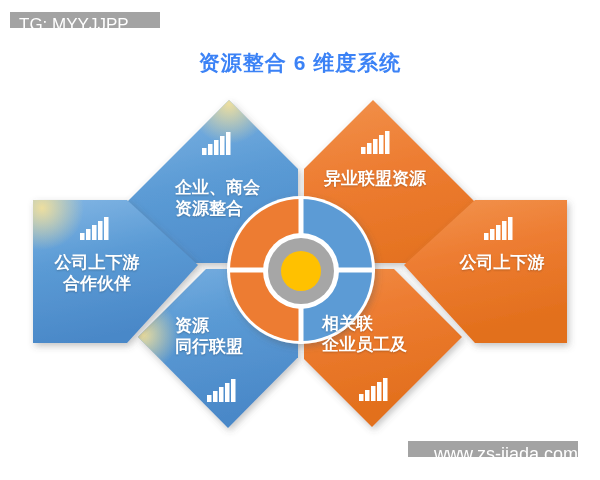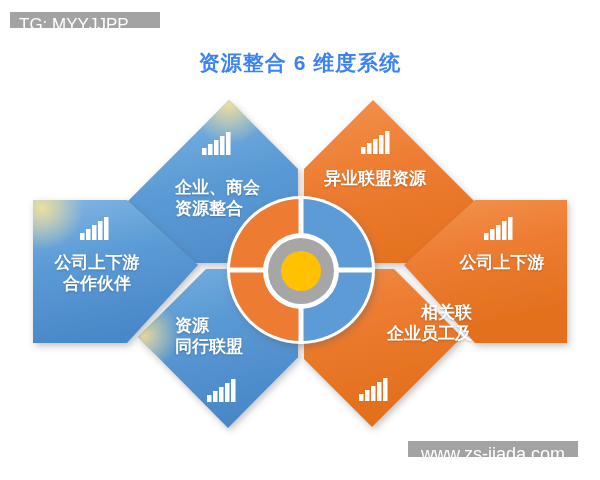--- a/index.html
+++ b/index.html
@@ -2,31 +2,31 @@
 <html style="--blue: #5B9BD5; --orange: #ED7C31; --gray: #A6A6A6; --yellow: #FFC103; --badge_gray: #A3A3A3;"><head>
 <meta charset="utf-8">
 <style>
   html,body{margin:0;padding:0;}
   body{background:#ffffff;font-family:"Liberation Sans","DejaVu Sans",sans-serif;}
   .stage{position:relative;width:600px;height:480px;background:#ffffff;overflow:hidden;}
   .stage svg{position:absolute;left:0;top:0;}
   .badge{position:absolute;background:var(--badge_gray,#a3a3a3);color:#ffffff;
          font-size:17px;height:16px;line-height:26px;}
   .badge.top{left:10px;top:12px;width:141px;padding-left:9px;}
-  .badge.bottom{left:408px;top:441px;width:170px;text-align:center;font-size:18px;}
+  .badge.bottom{left:408px;top:441px;width:170px;text-align:right;font-size:18px;}
   .title{position:absolute;left:0;right:0;top:49px;text-align:center;color:#3b82f6;
          font-size:21px;font-weight:bold;letter-spacing:1px;}
   .lbl{position:absolute;color:#ffffff;font-weight:bold;font-size:17px;line-height:21px;
        white-space:nowrap;text-shadow:0 1px 2px rgba(0,0,0,0.22);}
   .lbl.tl{left:175px;top:177px;text-align:left;}
   .lbl.tr{left:303px;top:168px;width:144px;text-align:center;}
   .lbl.l{left:27px;top:252px;width:140px;text-align:center;}
   .lbl.r{left:428px;top:252px;width:148px;text-align:center;}
   .lbl.bl{left:175px;top:315px;text-align:left;}
-  .lbl.br{left:322px;top:302px;width:150px;text-align:right;}
+  .lbl.br{left:322px;top:313px;width:150px;text-align:left;}
 </style>
 </head>
 <body>
 
 <div class="stage">
 
   <svg width="600" height="480" viewBox="0 0 600 480">
     <defs>
       <linearGradient id="gBlue" x1="0" y1="0" x2="0.25" y2="1">
         <stop offset="0" stop-color="#83B6E4"></stop>

